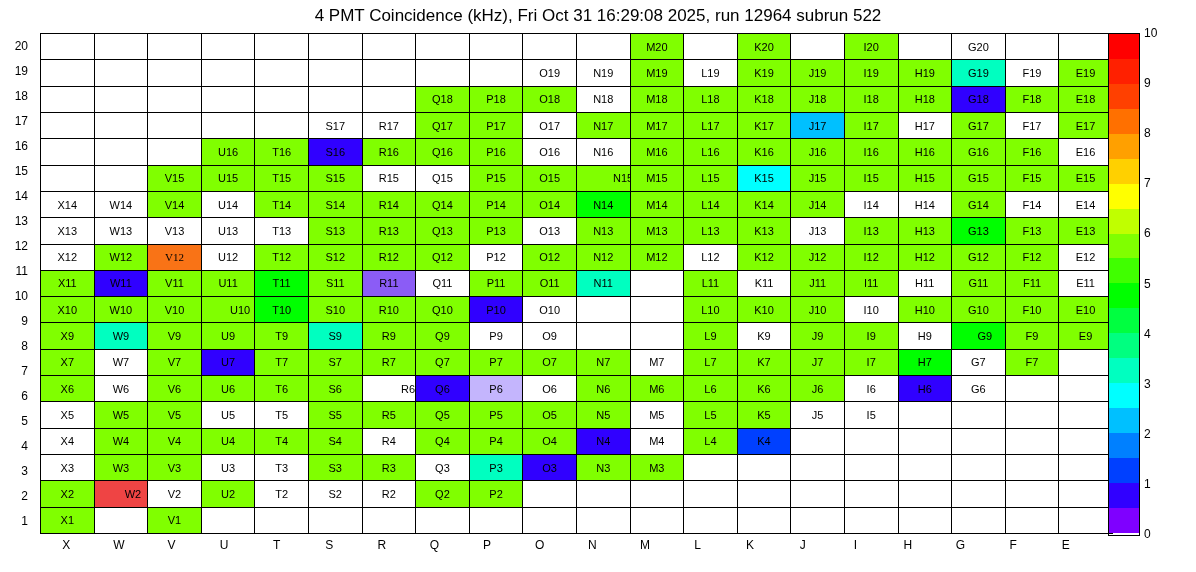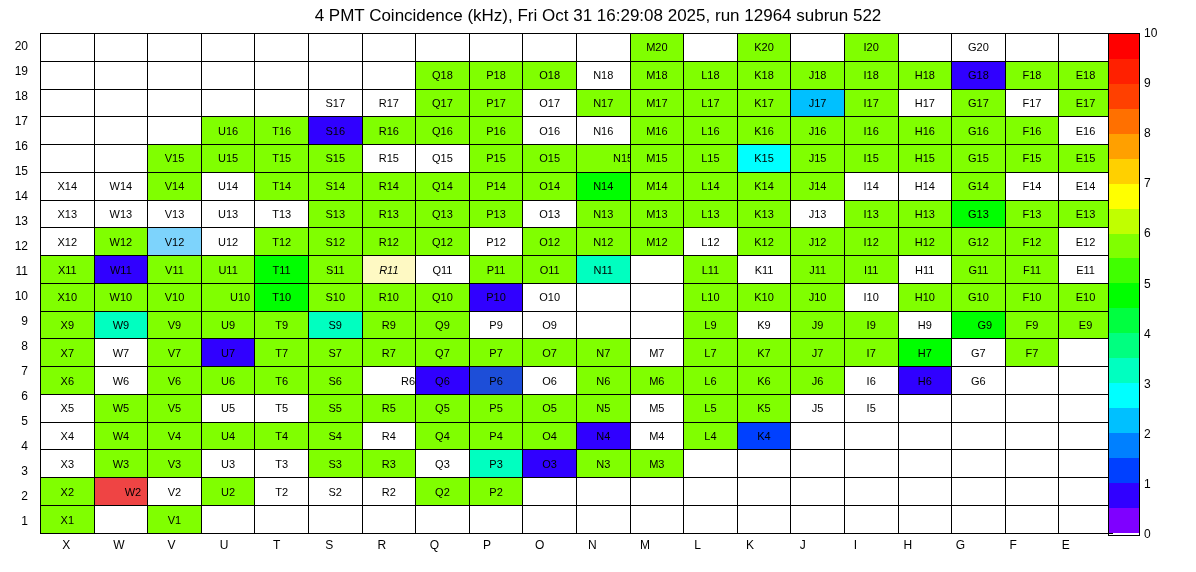--- a/index.html
+++ b/index.html
@@ -73,20 +73,42 @@
             <td style="background: rgb(255, 255, 255);"></td>
           </tr>
           <tr>
             <td style="background: rgb(255, 255, 255);"></td>
             <td style="background: rgb(255, 255, 255);"></td>
             <td style="background: rgb(255, 255, 255);"></td>
             <td style="background: rgb(255, 255, 255);"></td>
             <td style="background: rgb(255, 255, 255);"></td>
             <td style="background: rgb(255, 255, 255);"></td>
             <td style="background: rgb(255, 255, 255);"></td>
+            <td style="background: rgb(255, 255, 255);"></td>
+            <td style="background: rgb(255, 255, 255);"></td>
+            <td style="background: rgb(255, 255, 255);">O19</td>
+            <td style="background: rgb(255, 255, 255);">N19</td>
+            <td style="background: rgb(128, 255, 0);">M19</td>
+            <td style="background: rgb(255, 255, 255);">L19</td>
+            <td style="background: rgb(128, 255, 0);">K19</td>
+            <td style="background: rgb(128, 255, 0);">J19</td>
+            <td style="background: rgb(128, 255, 0);">I19</td>
+            <td style="background: rgb(128, 255, 0);">H19</td>
+            <td style="background: rgb(0, 255, 192);">G19</td>
+            <td style="background: rgb(255, 255, 255);">F19</td>
+            <td style="background: rgb(128, 255, 0);">E19</td>
+          </tr>
+          <tr>
+            <td style="background: rgb(255, 255, 255);"></td>
+            <td style="background: rgb(255, 255, 255);"></td>
+            <td style="background: rgb(255, 255, 255);"></td>
+            <td style="background: rgb(255, 255, 255);"></td>
+            <td style="background: rgb(255, 255, 255);"></td>
+            <td style="background: rgb(255, 255, 255);"></td>
+            <td style="background: rgb(255, 255, 255);"></td>
             <td style="background: rgb(128, 255, 0);">Q18</td>
             <td style="background: rgb(128, 255, 0);">P18</td>
             <td style="background: rgb(128, 255, 0);">O18</td>
             <td style="background: rgb(255, 255, 255);">N18</td>
             <td style="background: rgb(128, 255, 0);">M18</td>
             <td style="background: rgb(128, 255, 0);">L18</td>
             <td style="background: rgb(128, 255, 0);">K18</td>
             <td style="background: rgb(128, 255, 0);">J18</td>
             <td style="background: rgb(128, 255, 0);">I18</td>
             <td style="background: rgb(128, 255, 0);">H18</td>
@@ -200,21 +222,21 @@
             <td style="background: rgb(255, 255, 255);">J13</td>
             <td style="background: rgb(128, 255, 0);">I13</td>
             <td style="background: rgb(128, 255, 0);">H13</td>
             <td style="background: rgb(0, 255, 0);">G13</td>
             <td style="background: rgb(128, 255, 0);">F13</td>
             <td style="background: rgb(128, 255, 0);">E13</td>
           </tr>
           <tr>
             <td style="background: rgb(255, 255, 255);">X12</td>
             <td style="background: rgb(128, 255, 0);">W12</td>
-            <td style="background: #7dd3fc;">V12</td>
+            <td style="background: #f97316; font-family: Liberation Serif, serif;">V12</td>
             <td style="background: rgb(255, 255, 255);">U12</td>
             <td style="background: rgb(128, 255, 0);">T12</td>
             <td style="background: rgb(128, 255, 0);">S12</td>
             <td style="background: rgb(128, 255, 0);">R12</td>
             <td style="background: rgb(128, 255, 0);">Q12</td>
             <td style="background: rgb(255, 255, 255);">P12</td>
             <td style="background: rgb(128, 255, 0);">O12</td>
             <td style="background: rgb(128, 255, 0);">N12</td>
             <td style="background: rgb(128, 255, 0);">M12</td>
             <td style="background: rgb(255, 255, 255);">L12</td>
@@ -226,21 +248,21 @@
             <td style="background: rgb(128, 255, 0);">F12</td>
             <td style="background: rgb(255, 255, 255);">E12</td>
           </tr>
           <tr>
             <td style="background: rgb(128, 255, 0);">X11</td>
             <td style="background: rgb(48, 0, 255);">W11</td>
             <td style="background: rgb(128, 255, 0);">V11</td>
             <td style="background: rgb(128, 255, 0);">U11</td>
             <td style="background: rgb(0, 255, 0);">T11</td>
             <td style="background: rgb(128, 255, 0);">S11</td>
-            <td style="background: #fef9c3; font-style: italic;">R11</td>
+            <td style="background: #8b5cf6;">R11</td>
             <td style="background: rgb(255, 255, 255);">Q11</td>
             <td style="background: rgb(128, 255, 0);">P11</td>
             <td style="background: rgb(128, 255, 0);">O11</td>
             <td style="background: rgb(0, 255, 192);">N11</td>
             <td style="background: rgb(255, 255, 255);"></td>
             <td style="background: rgb(128, 255, 0);">L11</td>
             <td style="background: rgb(255, 255, 255);">K11</td>
             <td style="background: rgb(128, 255, 0);">J11</td>
             <td style="background: rgb(128, 255, 0);">I11</td>
             <td style="background: rgb(255, 255, 255);">H11</td>
@@ -316,21 +338,21 @@
           </tr>
           <tr>
             <td style="background: rgb(128, 255, 0);">X6</td>
             <td style="background: rgb(255, 255, 255);">W6</td>
             <td style="background: rgb(128, 255, 0);">V6</td>
             <td style="background: rgb(128, 255, 0);">U6</td>
             <td style="background: rgb(128, 255, 0);">T6</td>
             <td style="background: rgb(128, 255, 0);">S6</td>
             <td style="background: rgb(255, 255, 255); text-align: right;">R6</td>
             <td style="background: rgb(48, 0, 255);">Q6</td>
-            <td style="background: #1d4ed8;">P6</td>
+            <td style="background: #c4b5fd;">P6</td>
             <td style="background: rgb(255, 255, 255);">O6</td>
             <td style="background: rgb(128, 255, 0);">N6</td>
             <td style="background: rgb(128, 255, 0);">M6</td>
             <td style="background: rgb(128, 255, 0);">L6</td>
             <td style="background: rgb(128, 255, 0);">K6</td>
             <td style="background: rgb(128, 255, 0);">J6</td>
             <td style="background: rgb(255, 255, 255);">I6</td>
             <td style="background: rgb(48, 0, 255);">H6</td>
             <td style="background: rgb(255, 255, 255);">G6</td>
             <td style="background: rgb(255, 255, 255);"></td>

